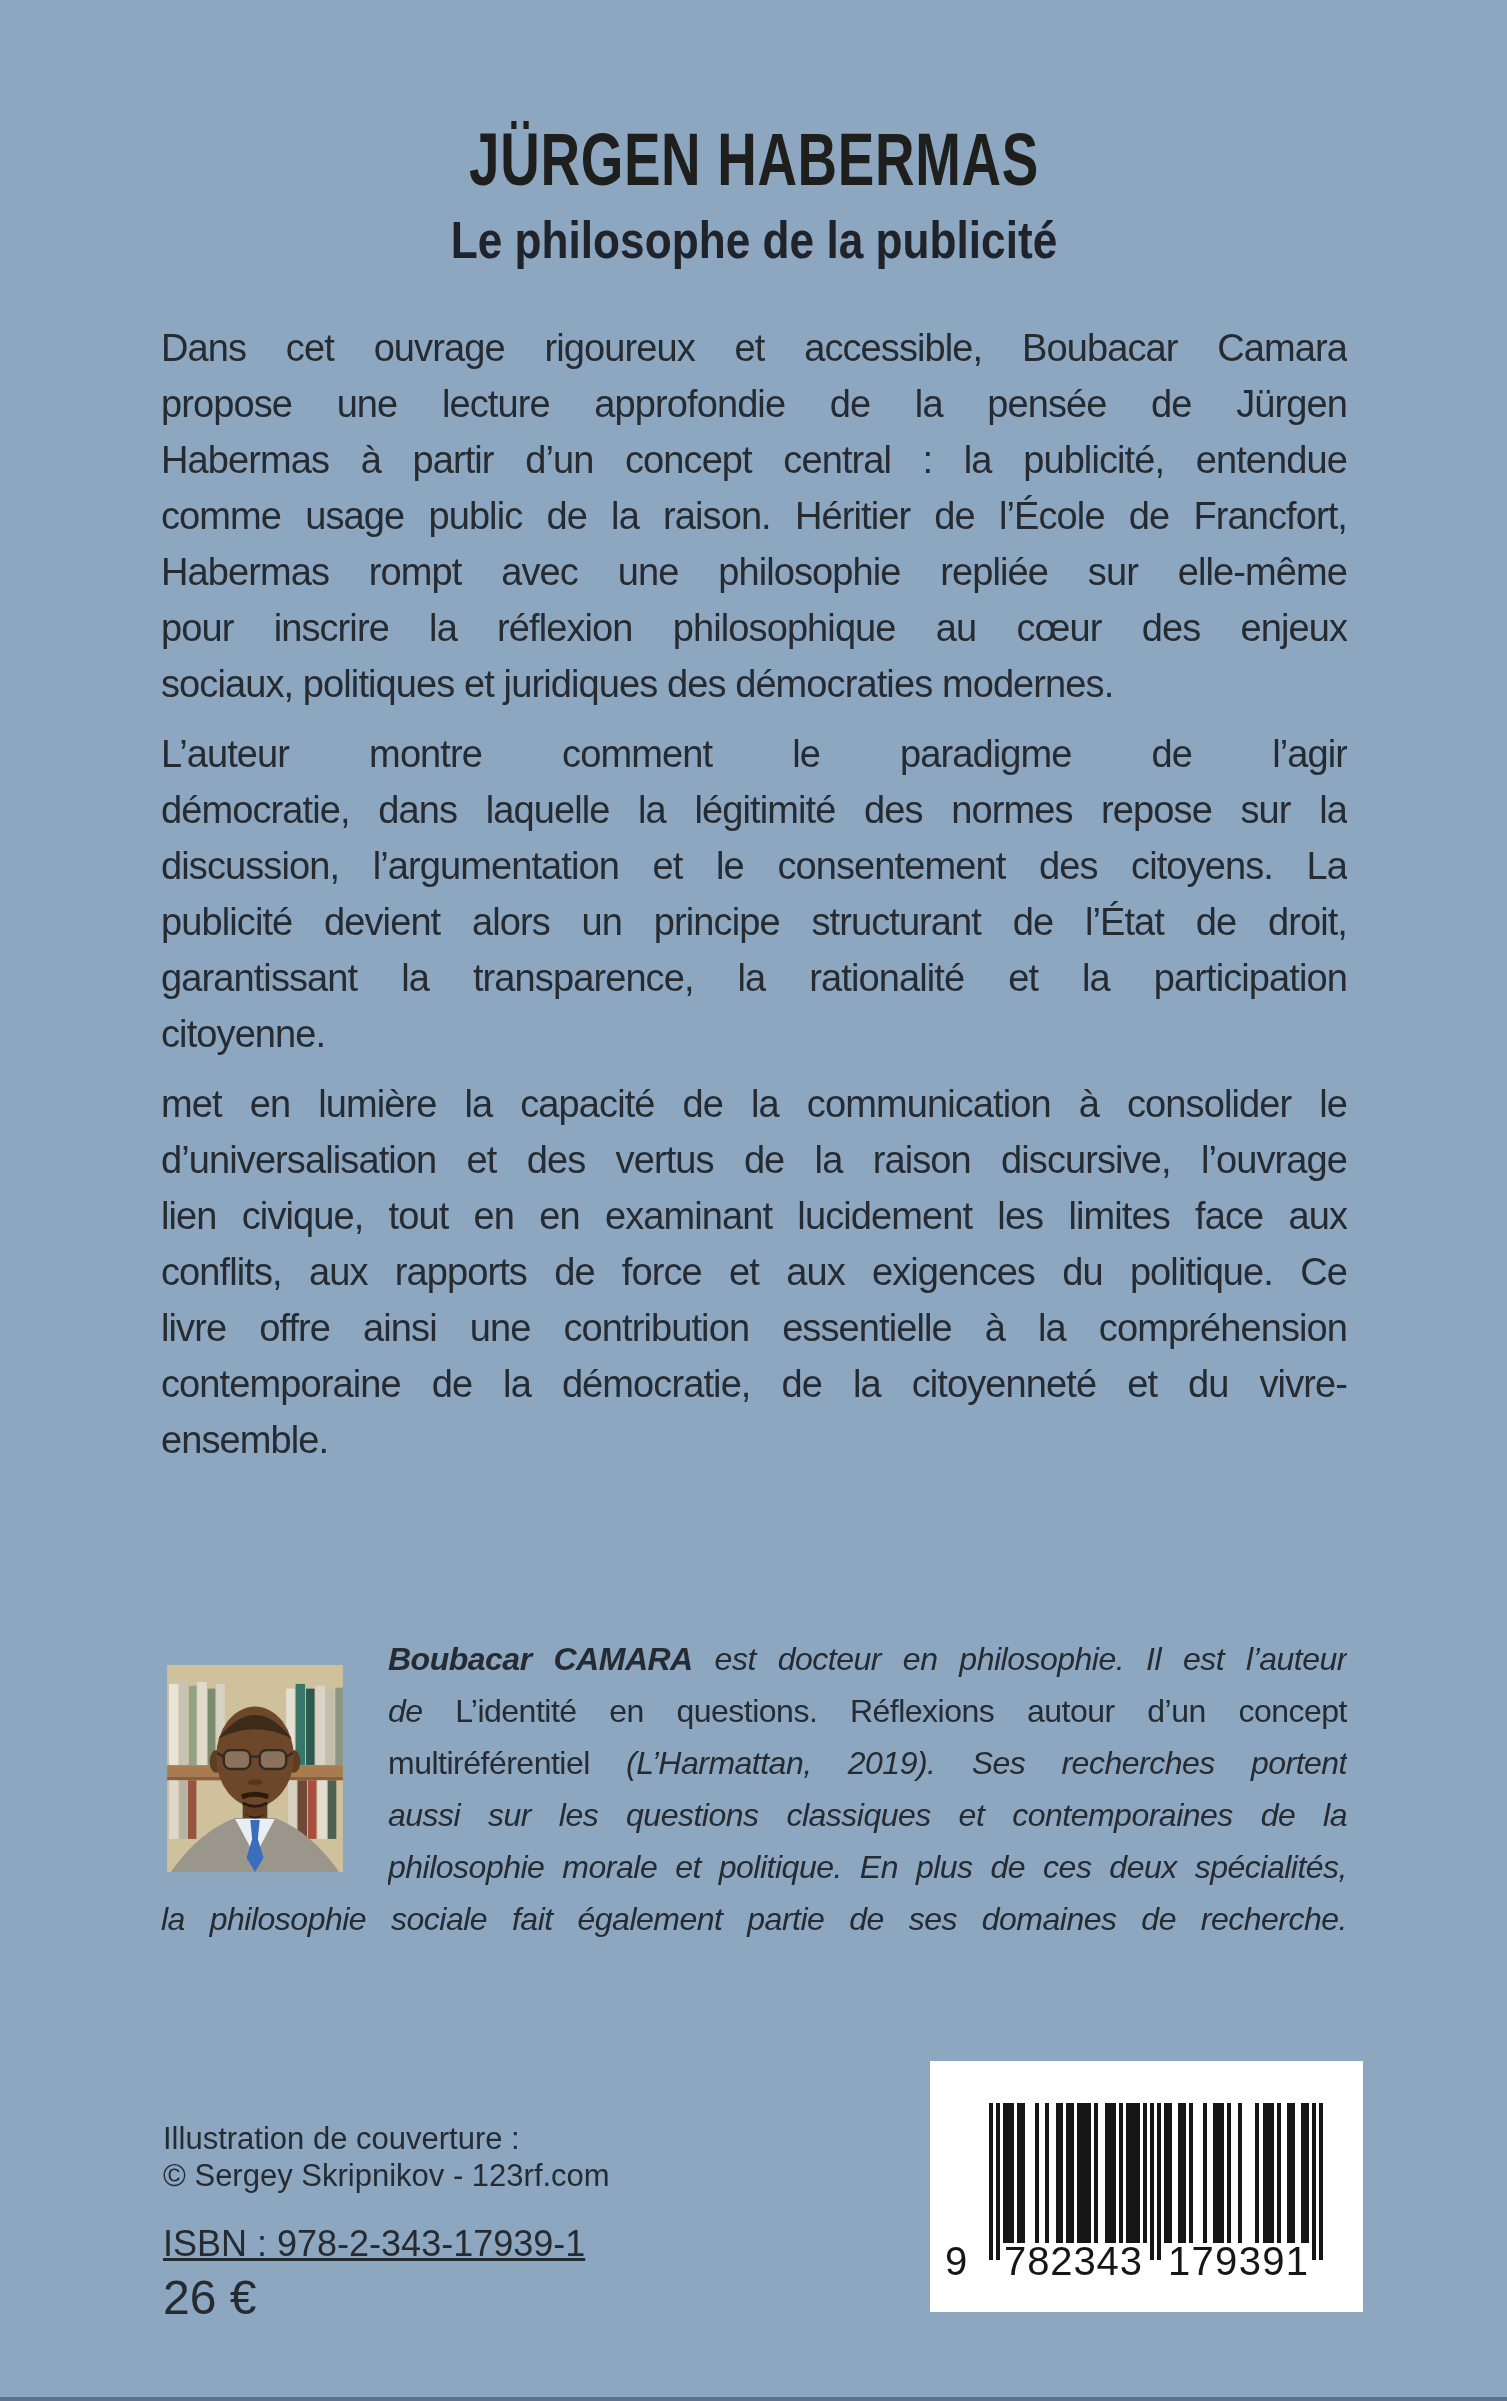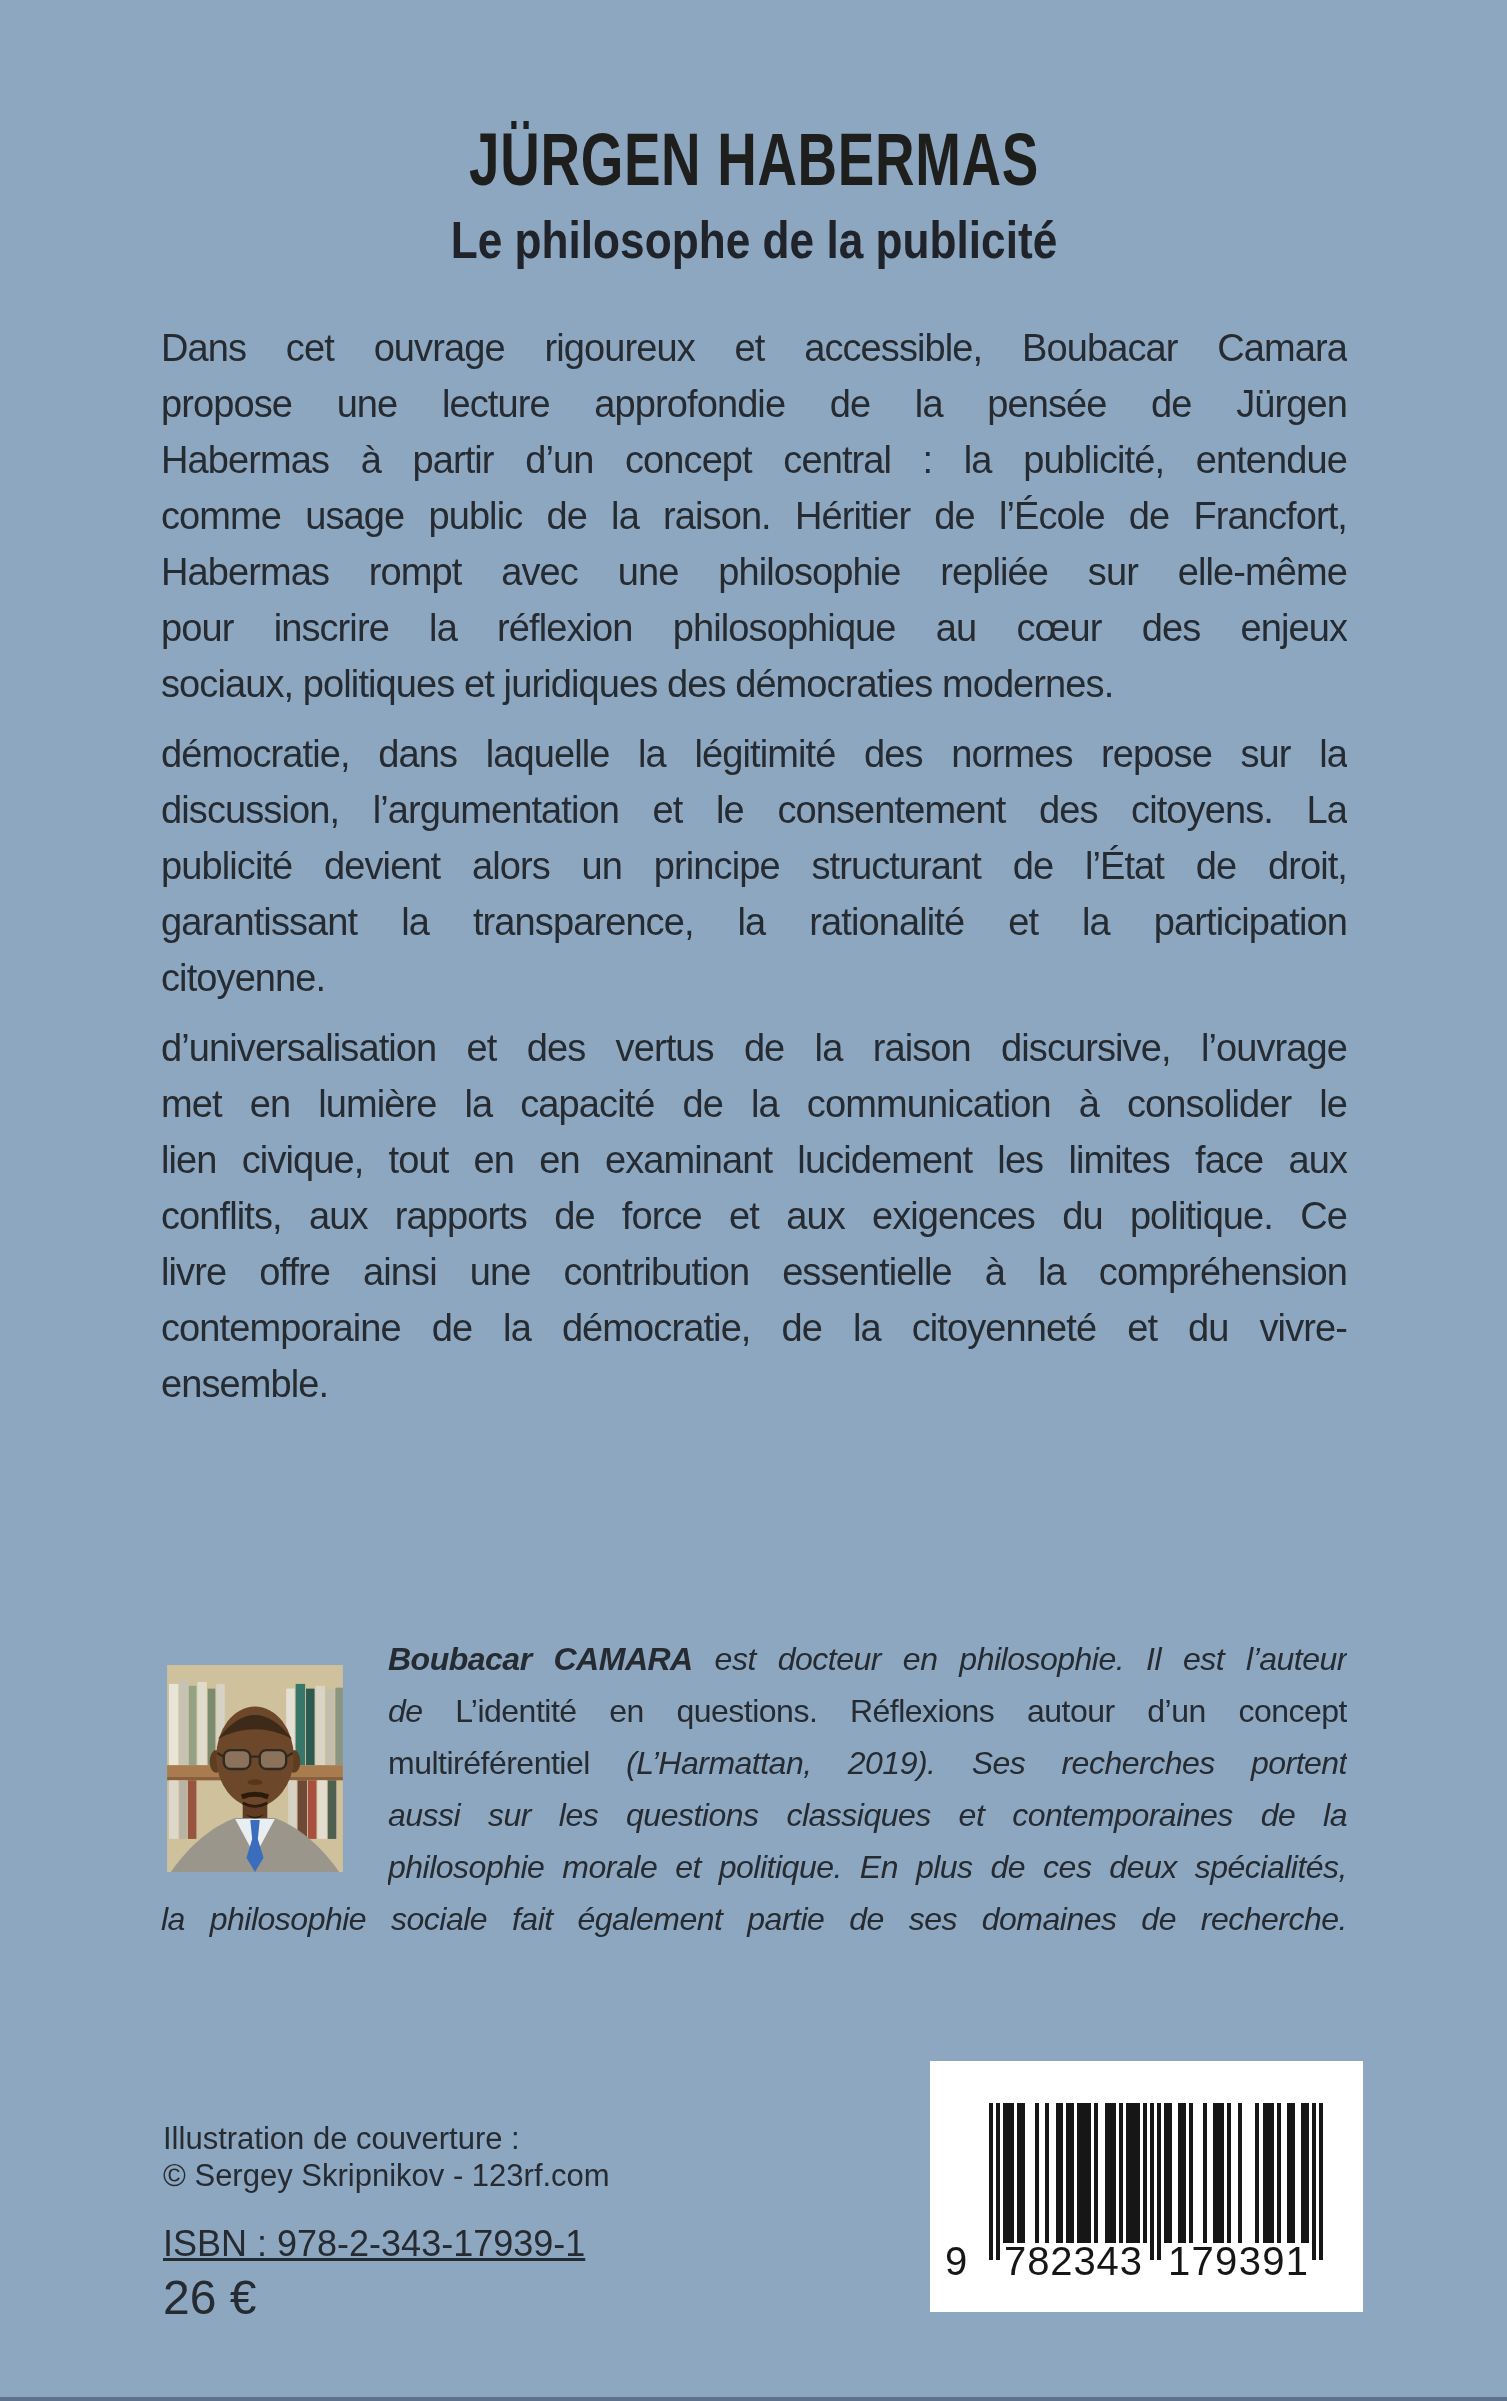--- a/index.html
+++ b/index.html
@@ -59,29 +59,30 @@
       <div class="para">
         <div class="line">Dans cet ouvrage rigoureux et accessible, Boubacar Camara</div>
         <div class="line">propose une lecture approfondie de la pensée de Jürgen</div>
         <div class="line">Habermas à partir d’un concept central : la publicité, entendue</div>
         <div class="line">comme usage public de la raison. Héritier de l’École de Francfort,</div>
         <div class="line">Habermas rompt avec une philosophie repliée sur elle-même</div>
         <div class="line">pour inscrire la réflexion philosophique au cœur des enjeux</div>
         <div class="line last">sociaux, politiques et juridiques des démocraties modernes.</div>
       </div>
       <div class="para">
+        <div class="line">L’auteur montre comment le paradigme de l’agir</div>
         <div class="line">démocratie, dans laquelle la légitimité des normes repose sur la</div>
         <div class="line">discussion, l’argumentation et le consentement des citoyens. La</div>
         <div class="line">publicité devient alors un principe structurant de l’État de droit,</div>
         <div class="line">garantissant la transparence, la rationalité et la participation</div>
         <div class="line last">citoyenne.</div>
       </div>
       <div class="para">
+        <div class="line">met en lumière la capacité de la communication à consolider le</div>
         <div class="line">d’universalisation et des vertus de la raison discursive, l’ouvrage</div>
-        <div class="line">met en lumière la capacité de la communication à consolider le</div>
         <div class="line">lien civique, tout en en examinant lucidement les limites face aux</div>
         <div class="line">conflits, aux rapports de force et aux exigences du politique. Ce</div>
         <div class="line">livre offre ainsi une contribution essentielle à la compréhension</div>
         <div class="line">contemporaine de la démocratie, de la citoyenneté et du vivre-</div>
         <div class="line last">ensemble.</div>
       </div>
     </div>
 
   <div class="bio">
       <div class="line indent"><span class="seg-bi">Boubacar CAMARA</span><span class="seg-i"> est docteur en philosophie. Il est l’auteur</span></div>

